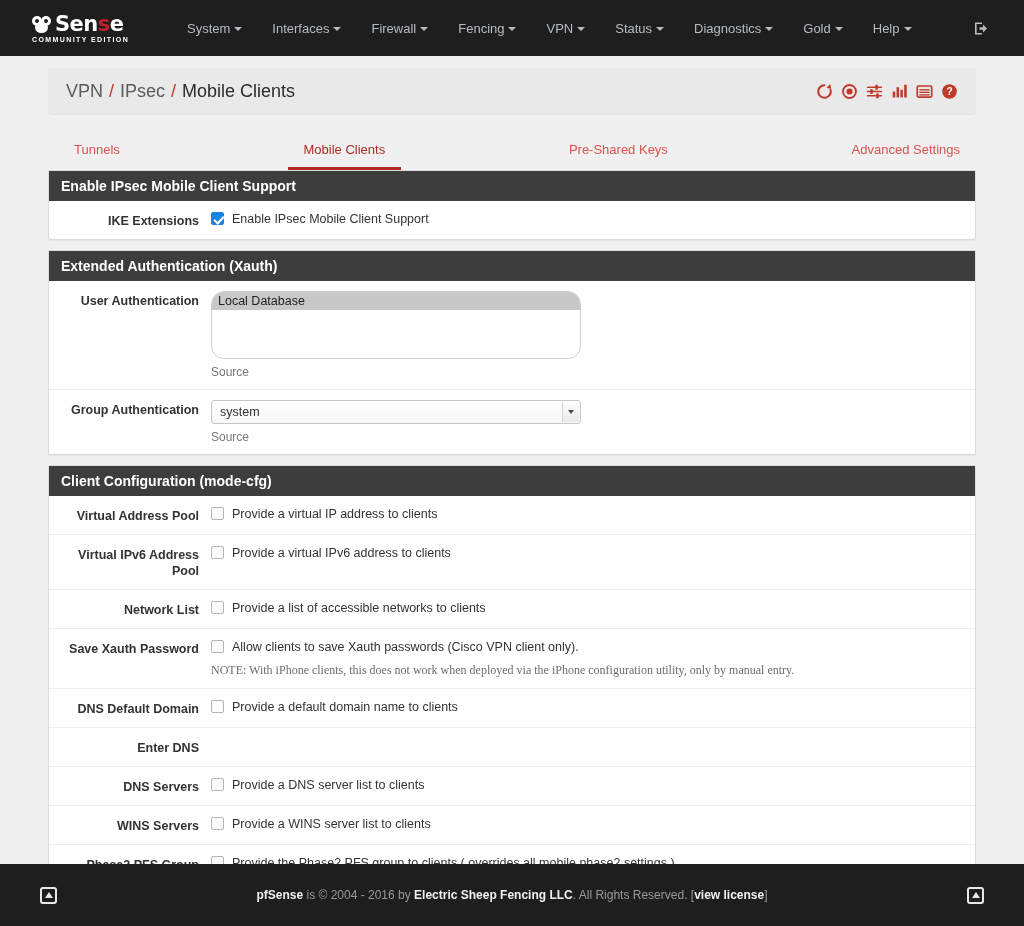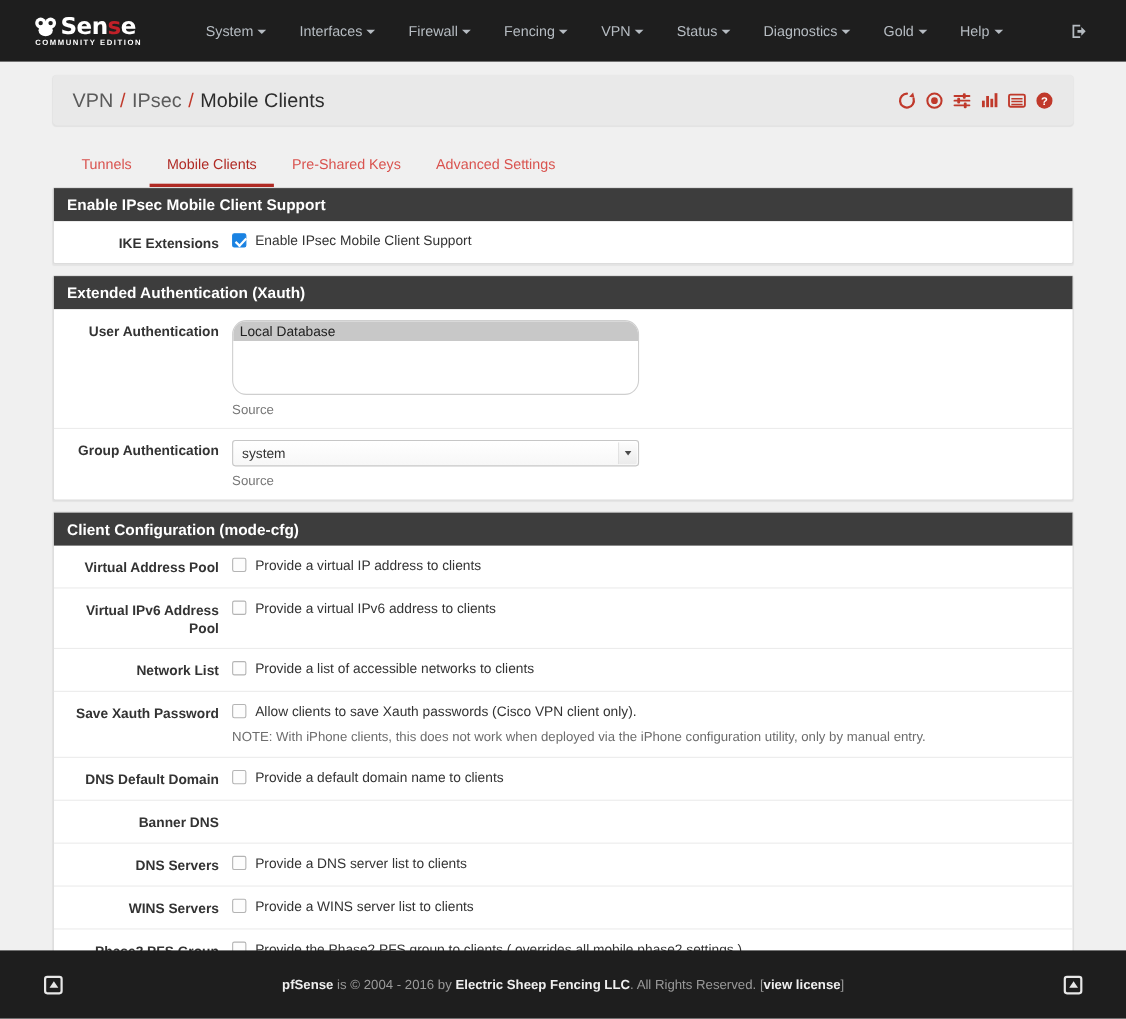--- a/index.html
+++ b/index.html
@@ -120,20 +120,21 @@
   .bc-icons { margin-left: auto; display: flex; align-items: center; gap: 8px; }
   .bc-icons .bi { cursor: pointer; display: inline-flex; align-items: center; }
 
   
   .tabs {
     display: flex;
     align-items: flex-end;
     height: 42px;
     margin-top: 14px;
     padding-left: 10px;
+    justify-content: space-between;
   }
   .tab {
     font-size: 13px;
     color: #d9534f;
     padding: 8px 16px 10px 16px;
     cursor: pointer;
     border-bottom: 3px solid transparent;
     white-space: nowrap;
   }
   .tab.active {
@@ -204,20 +205,21 @@
     border-width: 0 2px 2px 0;
     transform: rotate(43deg);
   }
   .chk-text { font-size: 12.5px; color: #333; }
   .help-note {
     font-size: 12px;
     color: #6d6d6d;
     margin-top: 8px;
     margin-left: 0px;
     line-height: 15px;
+    font-family: Liberation Serif, serif;
   }
 
   .listbox {
     width: 370px;
     height: 68px;
     border: 1px solid #cfcfcf;
     border-radius: 13px;
     background: #fff;
     padding: 0;
     overflow: hidden;
@@ -518,21 +520,21 @@
           <div class="form-label">DNS Default Domain</div>
           <div class="form-control">
             <div class="chk-line">
               <span class="chk"></span>
               <span class="chk-text">Provide a default domain name to clients</span>
             </div>
           </div>
         </div>
 
         <div class="form-row">
-          <div class="form-label">Banner DNS</div>
+          <div class="form-label">Enter DNS</div>
         </div>
 
         <div class="form-row">
           <div class="form-label">DNS Servers</div>
           <div class="form-control">
             <div class="chk-line">
               <span class="chk"></span>
               <span class="chk-text">Provide a DNS server list to clients</span>
             </div>
           </div>

